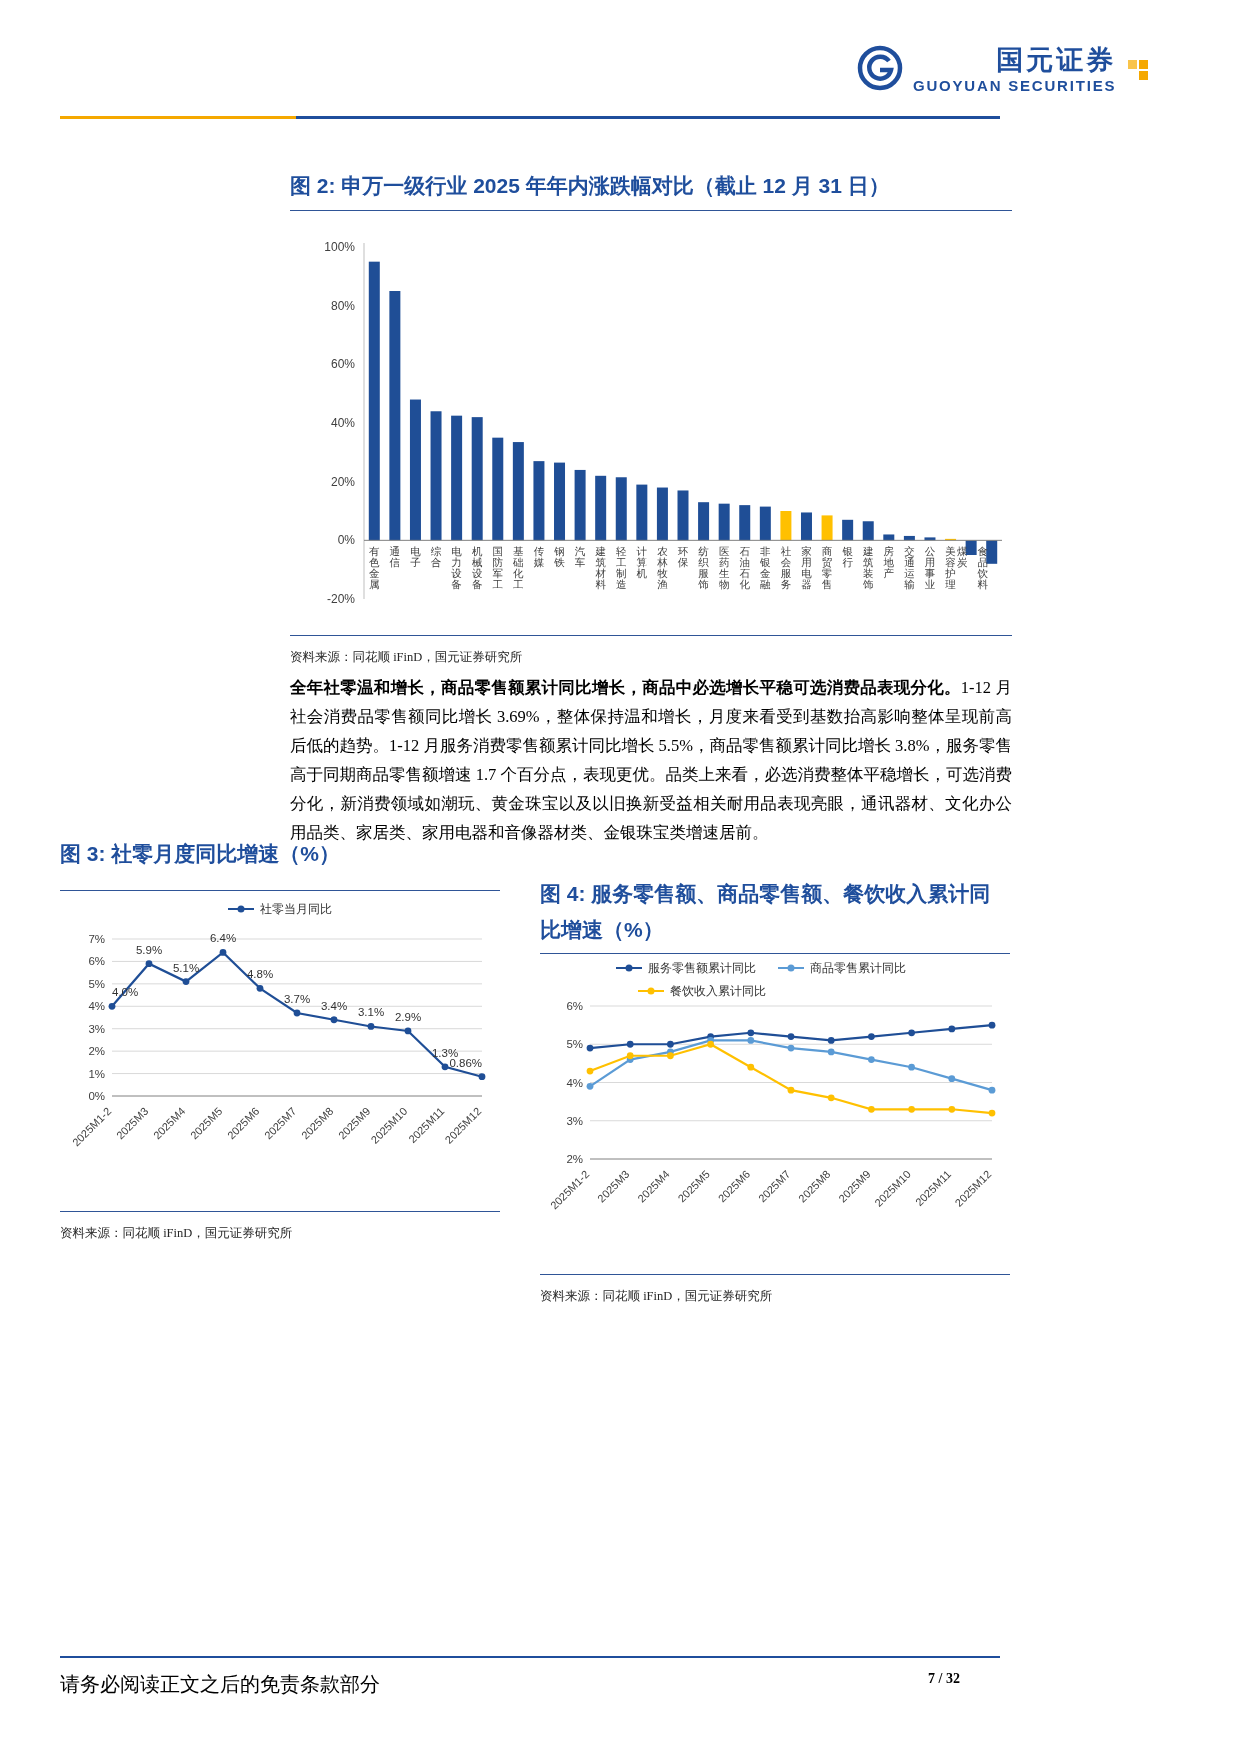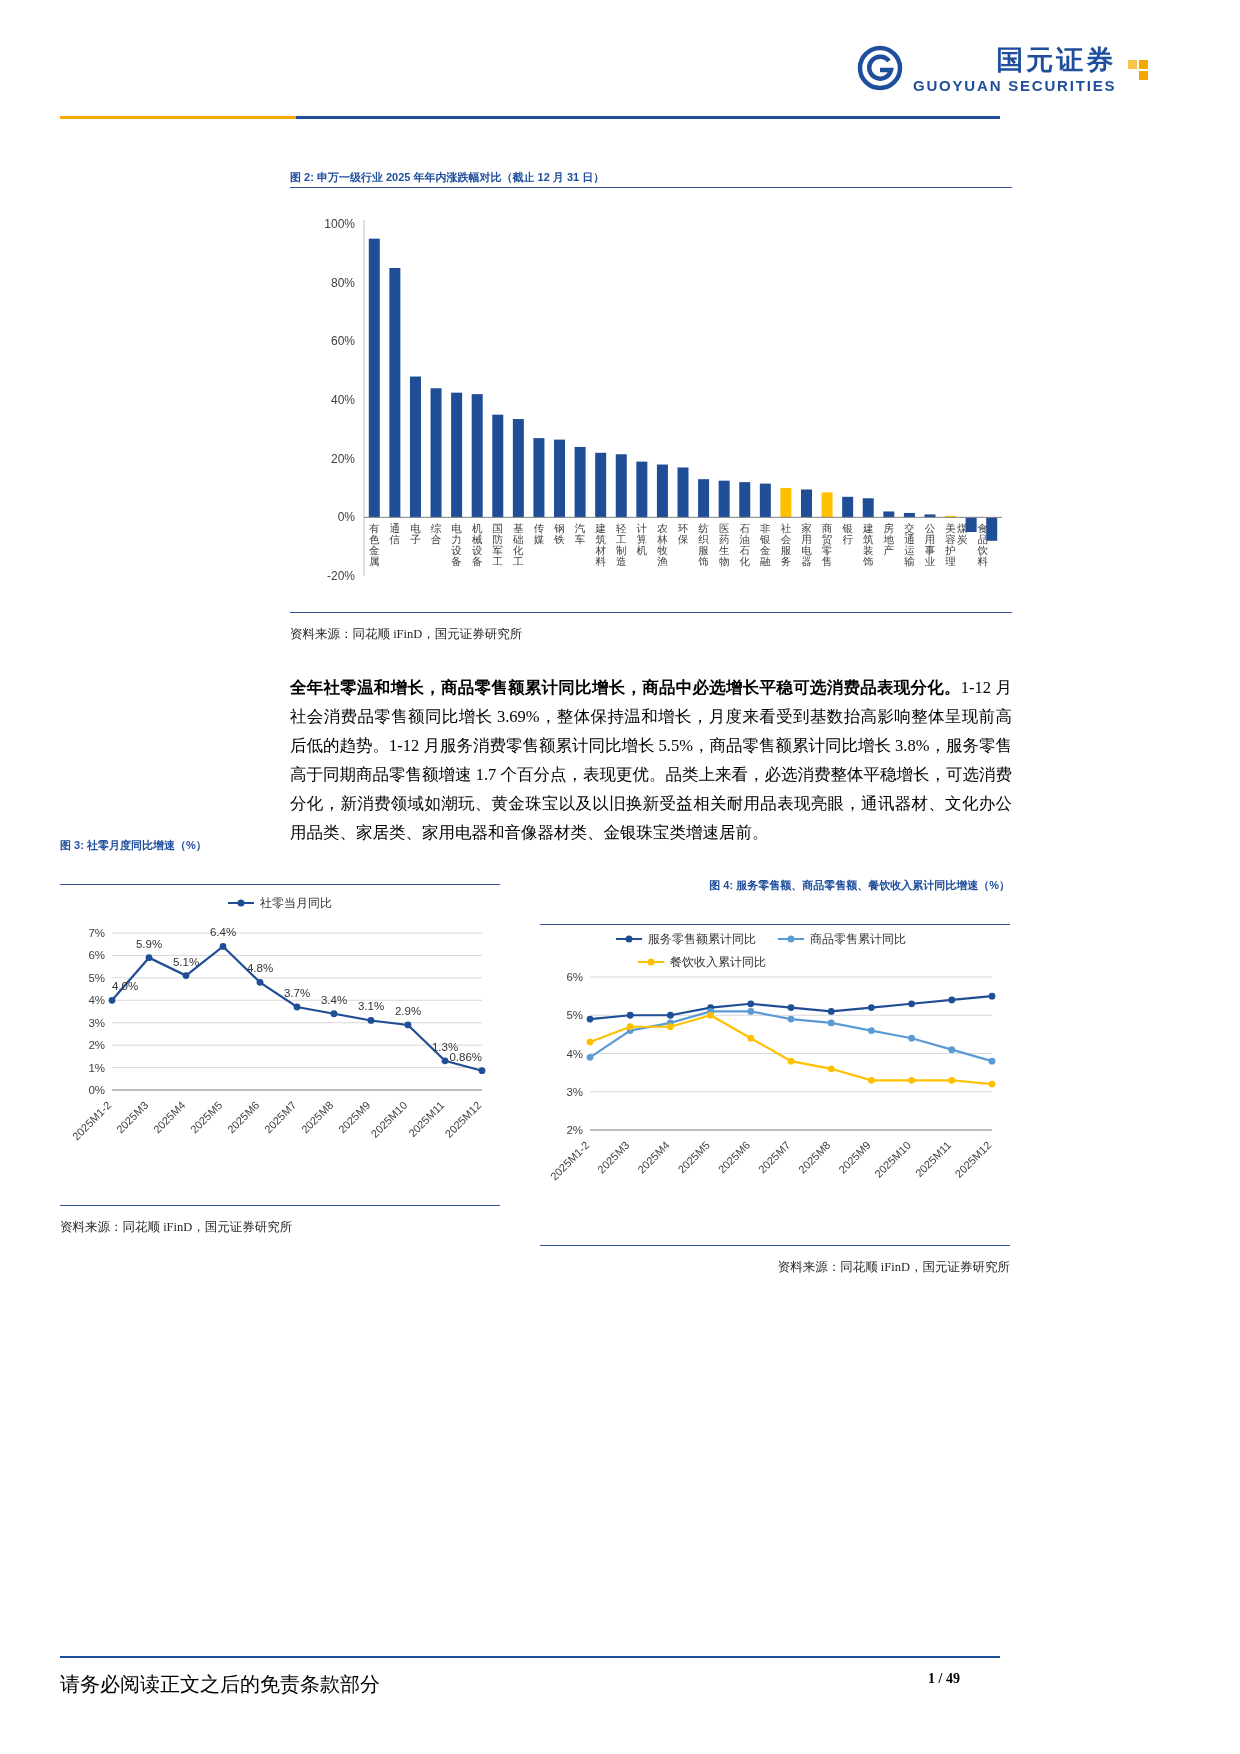--- a/index.html
+++ b/index.html
@@ -15,23 +15,23 @@
   .logo-pixels{margin-left:2px;}
 
   .header-rule{position:absolute;top:116px;left:60px;width:940px;height:3px;display:flex;}
   .header-rule .seg-orange{width:236px;background:#F5A800;}
   .header-rule .seg-blue{flex:1;background:#1F4E9C;}
 
   
   .figure{position:absolute;}
   .fig2{left:290px;top:168px;width:722px;}
   .fig3{left:60px;top:836px;width:440px;}
-  .fig4{left:540px;top:876px;width:470px;text-align:right;}
-  .fig-title{color:#1F4E9C;font-weight:bold;font-size:11px;line-height:1.7;
-             border-bottom:1.5px solid #2F5597;}
+  .fig4{left:540px;top:876px;width:470px;}
+  .fig-title{color:#1F4E9C;font-weight:bold;font-size:21px;line-height:1.7;
+             border-bottom:1.5px solid #2F5597;padding-bottom:6px;}
   .fig3 .fig-title,.fig4 .fig-title{min-height:48px;box-sizing:content-box;}
   .fig-chart{display:block;}
   .fig-chart svg{display:block;font-family:"Liberation Sans",sans-serif;}
   .fig-source{border-top:1px solid #2F5597;margin-top:2px;padding-top:13px;
               font-size:12.5px;color:#262626;font-family:"Liberation Serif",serif;}
 
   
   .paragraph{position:absolute;left:290px;top:656px;width:722px;
              font-family:"Liberation Serif",serif;font-size:16.5px;line-height:29px;
              color:#000;text-align:justify;}
@@ -288,15 +288,15 @@
           <line x1="98" y1="37" x2="124" y2="37" stroke="#FFC000" stroke-width="2"></line>
           <circle cx="111" cy="37" r="3.5" fill="#FFC000"></circle>
           <text x="130" y="41" font-size="12" fill="#333333">餐饮收入累计同比</text>
         </svg>
       </div>
     <div class="fig-source">资料来源：同花顺 iFinD，国元证券研究所</div>
   </div>
 
   <div class="footer-rule"></div>
   <div class="footer-disclaimer">请务必阅读正文之后的免责条款部分</div>
-  <div class="footer-page">1 / 49</div>
+  <div class="footer-page">7 / 32</div>
 
 </div>
 
 </body></html>

